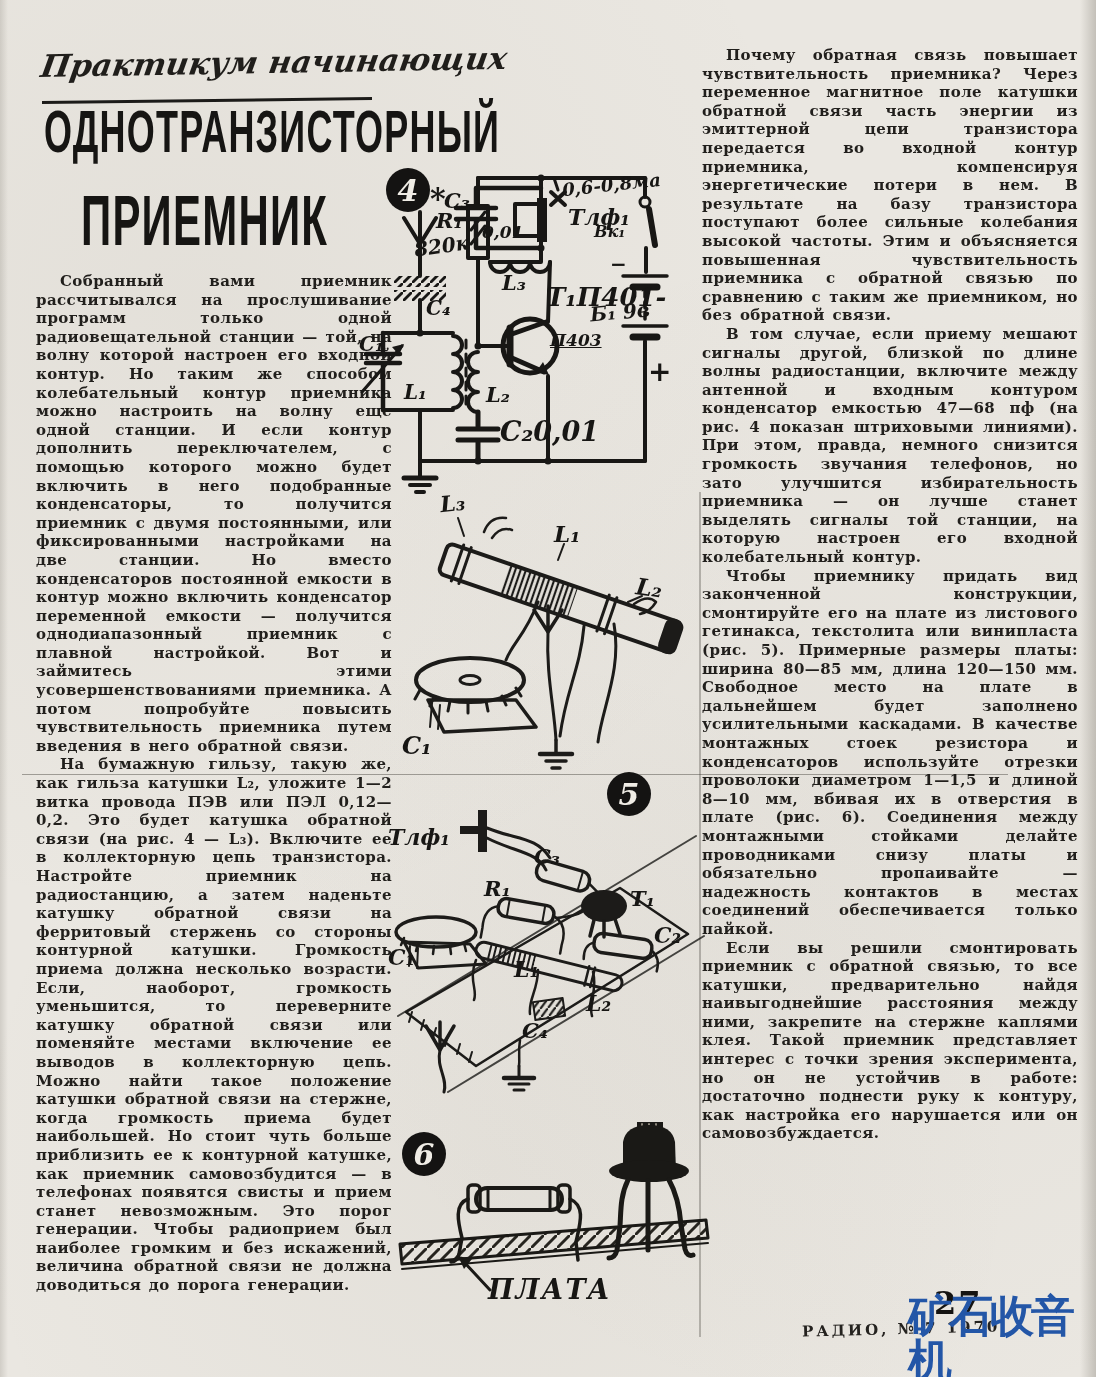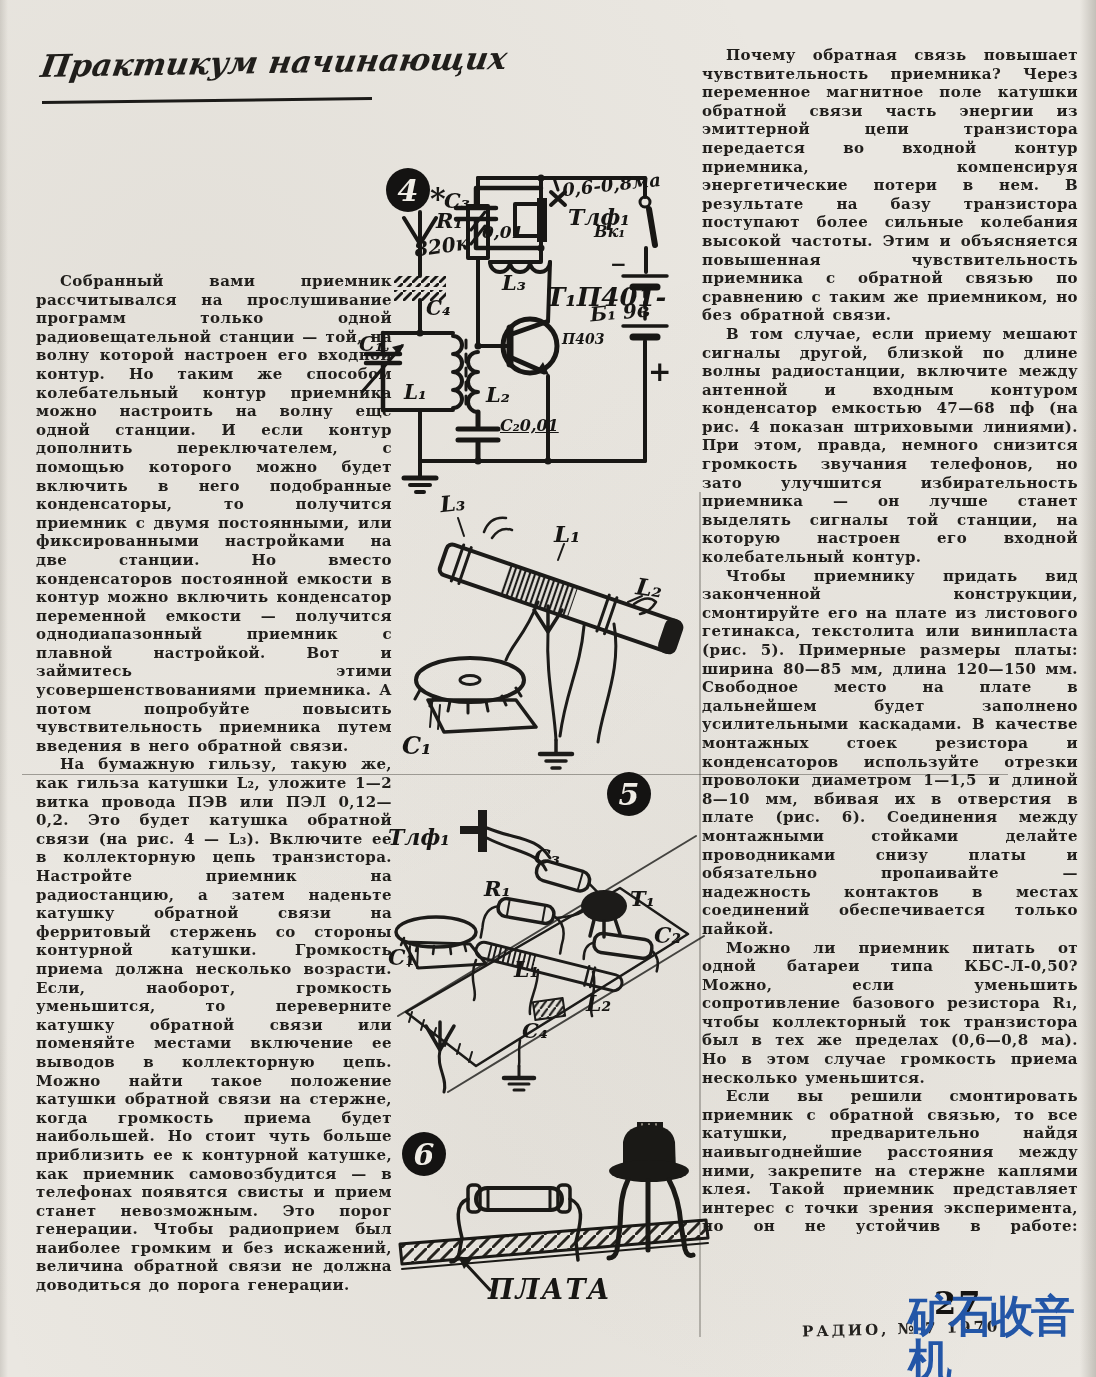--- a/index.html
+++ b/index.html
@@ -55,32 +55,35 @@
 <body>
 
 <div class="page">
   <div class="edge-shade"></div>
   <div class="edge-shade-left"></div>
   <div class="crease-h"></div>
   <div class="crease-v"></div>
 
   <div class="rubric">Практикум начинающих</div>
   <div class="rubric-rule"></div>
+  <div class="masthead">
+    <div class="title-1">ОДНОТРАНЗИСТОРНЫЙ</div>
+    <div class="title-2">ПРИЕМНИК</div>
+  </div>
 
   <div class="col col-left">
     <p>Собранный вами приемник рассчитывался на прослушивание программ только одной радиовещательной станции — той, на волну которой настроен его входной контур. Но таким же способом колебательный контур приемника можно настроить на волну еще одной станции. И если контур дополнить переключателем, с помощью которого можно будет включить в него подобранные конденсаторы, то получится приемник с двумя постоянными, или фиксированными настройками на две станции. Но вместо конденсаторов постоянной емкости в контур можно включить конденсатор переменной емкости — получится однодиапазонный приемник с плавной настройкой. Вот и займитесь этими усовершенствованиями приемника. А потом попробуйте повысить чувствительность приемника путем введения в него обратной связи.</p>
     <p>На бумажную гильзу, такую же, как гильза катушки L₂, уложите 1—2 витка провода ПЭВ или ПЭЛ 0,12—0,2. Это будет катушка обратной связи (на рис. 4 — L₃). Включите ее в коллекторную цепь транзистора. Настройте приемник на радиостанцию, а затем наденьте катушку обратной связи на ферритовый стержень со стороны контурной катушки. Громкость приема должна несколько возрасти. Если, наоборот, громкость уменьшится, то переверните катушку обратной связи или поменяйте местами включение ее выводов в коллекторную цепь. Можно найти такое положение катушки обратной связи на стержне, когда громкость приема будет наибольшей. Но стоит чуть больше приблизить ее к контурной катушке, как приемник самовозбудится — в телефонах появятся свисты и прием станет невозможным. Это порог генерации. Чтобы радиоприем был наиболее громким и без искажений, величина обратной связи не должна доводиться до порога генерации.</p>
 
   </div>
 
   <div class="col col-right">
     <p>Почему обратная связь повышает чувствительность приемника? Через переменное магнитное поле катушки обратной связи часть энергии из эмиттерной цепи транзистора передается во входной контур приемника, компенсируя энергетические потери в нем. В результате на базу транзистора поступают более сильные колебания высокой частоты. Этим и объясняется повышенная чувствительность приемника с обратной связью по сравнению с таким же приемником, но без обратной связи.</p>
     <p>В том случае, если приему мешают сигналы другой, близкой по длине волны радиостанции, включите между антенной и входным контуром конденсатор емкостью 47—68 пф (на рис. 4 показан штриховыми линиями). При этом, правда, немного снизится громкость звучания телефонов, но зато улучшится избирательность приемника — он лучше станет выделять сигналы той станции, на которую настроен его входной колебательный контур.</p>
     <p>Чтобы приемнику придать вид законченной конструкции, смонтируйте его на плате из листового гетинакса, текстолита или винипласта (рис. 5). Примерные размеры платы: ширина 80—85 мм, длина 120—150 мм. Свободное место на плате в дальнейшем будет заполнено усилительными каскадами. В качестве монтажных стоек резистора и конденсаторов используйте отрезки проволоки диаметром 1—1,5 и длиной 8—10 мм, вбивая их в отверстия в плате (рис. 6). Соединения между монтажными стойками делайте проводниками снизу платы и обязательно пропаивайте — надежность контактов в местах соединений обеспечивается только пайкой.</p>
-    <p>Можно ли приемник питать от одной батареи типа КБС-Л-0,50? Можно, если уменьшить сопротивление базового резистора R₁, чтобы коллекторный ток транзистора был в тех же пределах (0,6—0,8 ма). Но в этом случае громкость приема несколько уменьшится.</p>
     <p>Если вы решили смонтировать приемник с обратной связью, то все катушки, предварительно найдя наивыгоднейшие расстояния между ними, закрепите на стержне каплями клея. Такой приемник представляет интерес с точки зрения эксперимента, но он не устойчив в работе: достаточно поднести руку к контуру, как настройка его нарушается или он самовозбуждается.</p>
 
   </div>
 
   <div class="fig-badge" style="left:386px;top:168px;">4</div>
   <div class="fig-badge" style="left:607px;top:772px;">5</div>
   <div class="fig-badge" style="left:402px;top:1132px;">6</div>
 
   <div class="fig" style="left:358px;top:148px;width:348px;height:352px;">
     <svg width="348" height="352" viewBox="0 0 348 352">
@@ -193,25 +196,25 @@
     <span class="flab" style="left:72px;top:36px;font-size:30px;">*</span>
     <span class="flab" style="left:78px;top:62px;font-size:21px;">R₁</span>
     <span class="flab" style="left:56px;top:88px;font-size:20px;transform:rotate(-8deg);">820к</span>
     <span class="flab" style="left:86px;top:42px;font-size:21px;">С₃</span>
     <span class="flab" style="left:124px;top:76px;font-size:17px;">0,01</span>
     <span class="flab" style="left:210px;top:58px;font-size:22px;">Тлф₁</span>
     <span class="flab" style="left:236px;top:76px;font-size:16px;">Вк₁</span>
     <span class="flab" style="left:204px;top:28px;font-size:18px;transform:rotate(-6deg);">0,6-0,8ма</span>
     <span class="flab" style="left:144px;top:124px;font-size:21px;">L₃</span>
     <span class="flab" style="left:188px;top:136px;font-size:26px;">Т₁П401-</span>
-    <span class="flab" style="left:204px;top:184px;font-size:14px;">П403</span>
+    <span class="flab" style="left:192px;top:184px;font-size:17px;text-decoration:underline;">П403</span>
     <span class="flab" style="left:232px;top:154px;font-size:20px;transform:rotate(-5deg);">Б₁ 9в</span>
     <span class="flab" style="left:252px;top:106px;font-size:20px;">−</span>
     <span class="flab" style="left:290px;top:210px;font-size:28px;">+</span>
-    <span class="flab" style="left:142px;top:270px;font-size:16px;text-decoration:underline;">С₂0,01</span>
+    <span class="flab" style="left:142px;top:270px;font-size:27px;">С₂0,01</span>
     <span class="flab" style="left:68px;top:150px;font-size:20px;">С₄</span>
     <span class="flab" style="left:1px;top:186px;font-size:20px;">С₁</span>
     <span class="flab" style="left:46px;top:234px;font-size:20px;">L₁</span>
     <span class="flab" style="left:128px;top:236px;font-size:21px;">L₂</span>
   </div>
 
   <div class="fig" style="left:388px;top:484px;width:314px;height:302px;">
     <svg width="314" height="302" viewBox="0 0 314 302">
       <defs>
         <pattern id="wind5a" width="5" height="5" patternUnits="userSpaceOnUse">

